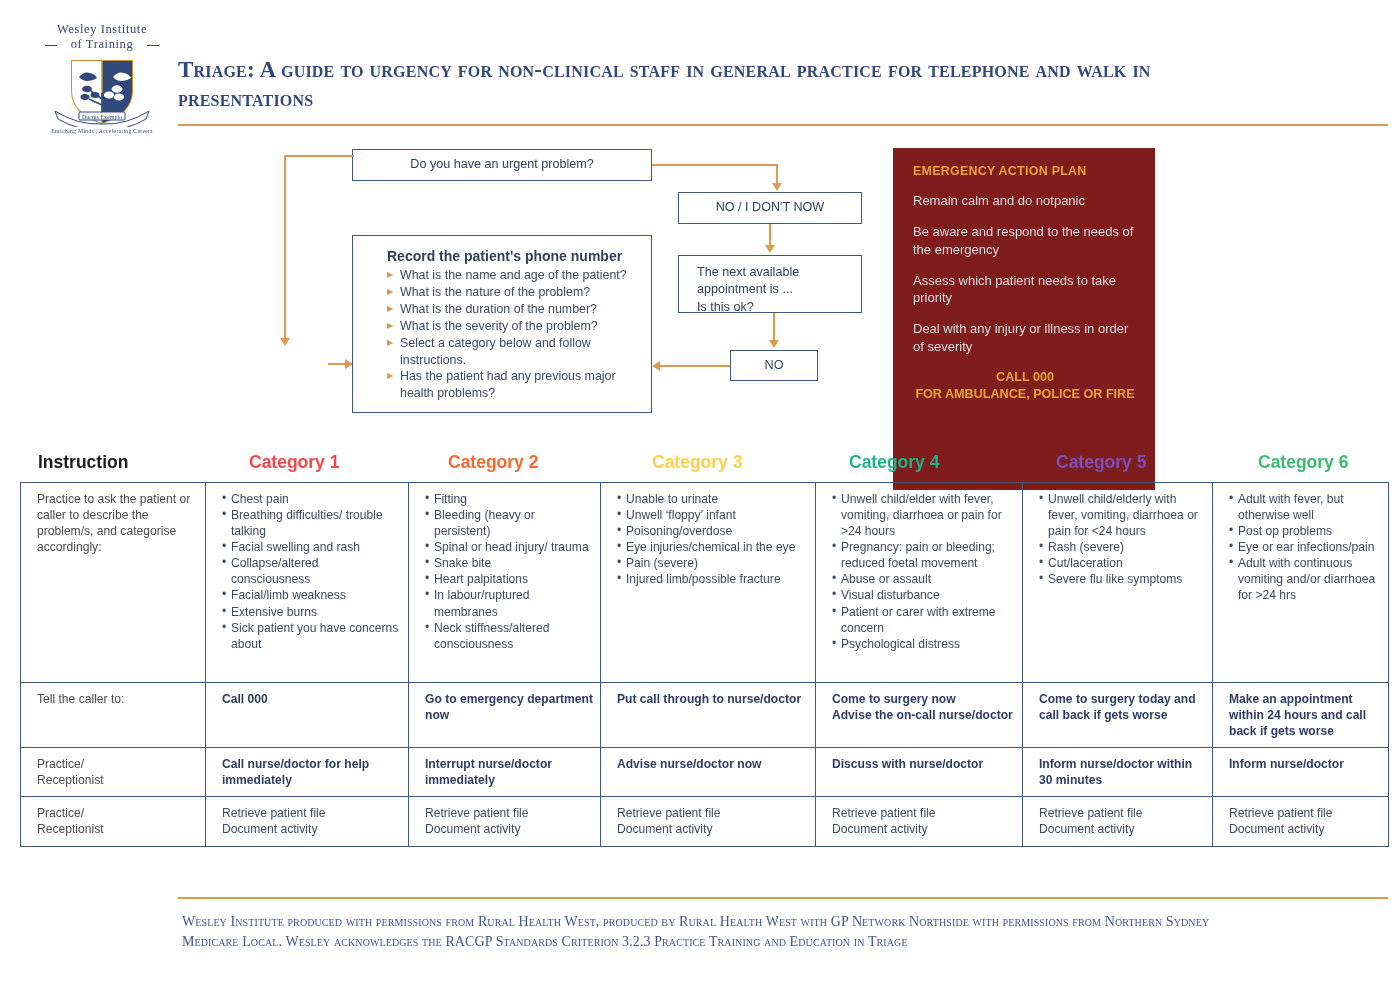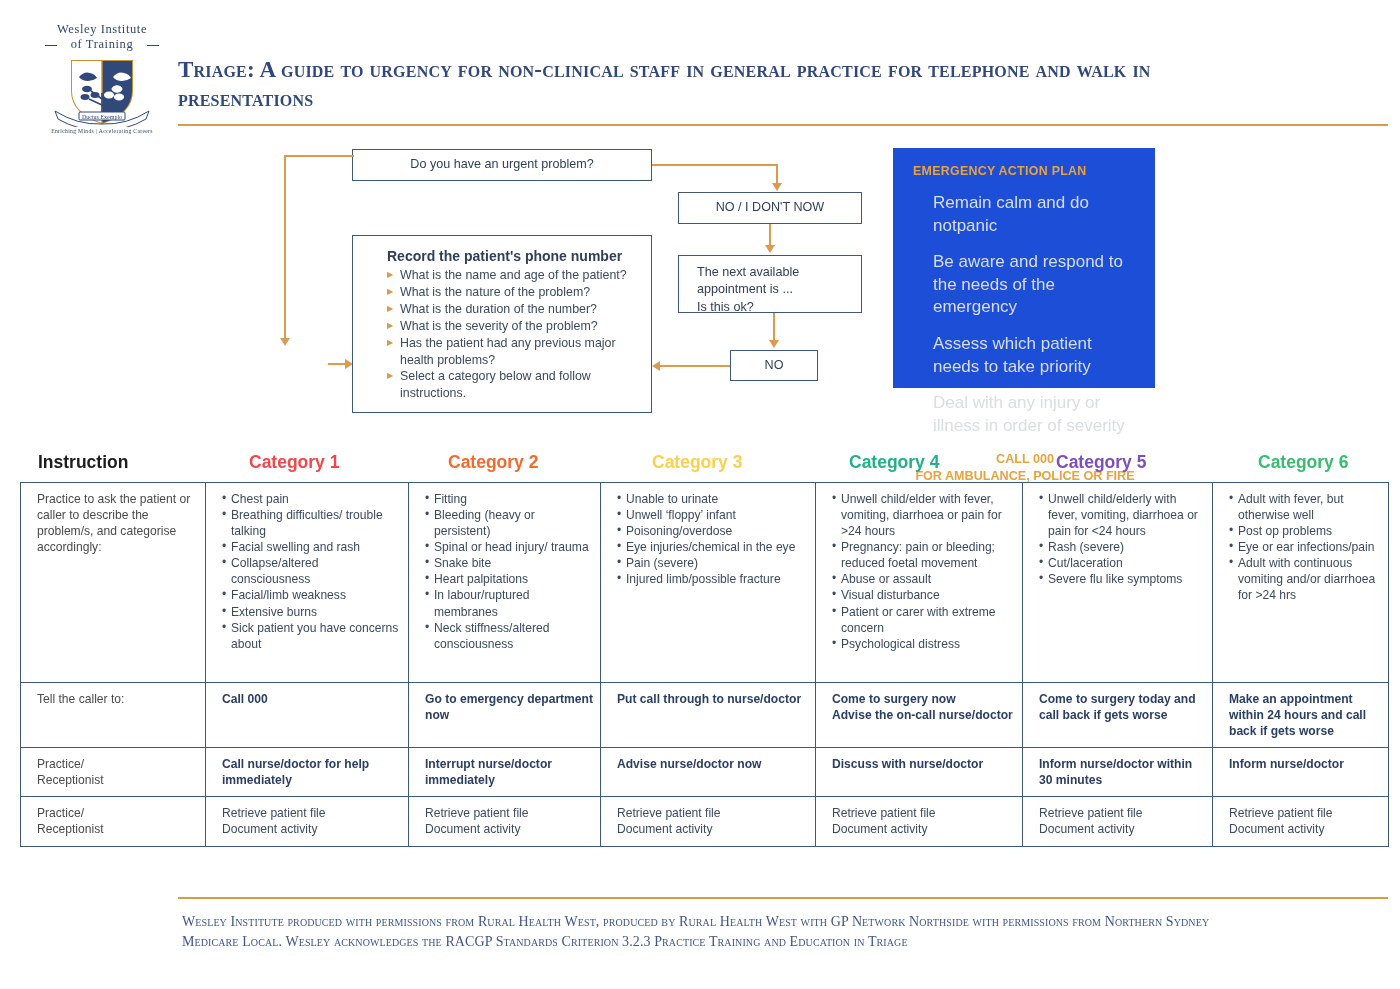--- a/index.html
+++ b/index.html
@@ -54,25 +54,25 @@
   #box-record li::before {
     content: "\25B6"; position: absolute; left: 0; top: 0; color: #d89a4e; font-size: 8px; line-height: 1.9; }
   .arrow { position: absolute; background: #dc9a4e; }
   .arrowhead { position: absolute; width: 0; height: 0; }
   .ah-down { border-left: 5px solid transparent; border-right: 5px solid transparent; border-top: 8px solid #dc9a4e; }
   .ah-right { border-top: 5px solid transparent; border-bottom: 5px solid transparent; border-left: 8px solid #dc9a4e; }
   .ah-left { border-top: 5px solid transparent; border-bottom: 5px solid transparent; border-right: 8px solid #dc9a4e; }
 
   
   .eap {
-    position: absolute; left: 893px; top: 148px; width: 262px; height: 240px;
-    background: #1d4ed8; padding: 16px 18px 0 20px;
+    position: absolute; left: 893px; top: 148px; width: 262px; height: 342px;
+    background: #7f1d1d; padding: 16px 18px 0 20px;
   }
   .eap-title { color: #e8a33d; font-size: 12.4px; font-weight: bold; letter-spacing: .3px; margin-bottom: 14px; }
-  .eap-item { color: #d9dde4; font-size: 17px; line-height: 1.33; margin-bottom: 14px; margin-left: 20px; }
+  .eap-item { color: #d9dde4; font-size: 13px; line-height: 1.33; margin-bottom: 14px; }
   .eap-call { color: #e8a33d; font-size: 12.6px; font-weight: bold; text-align: center; line-height: 1.35; margin-top: 6px; }
 
   
   .cathead { position: absolute; top: 452px; font-size: 17.5px; font-weight: bold; }
   .cathead.instr { color: #1d1d1d; left: 38px; }
 
   
   .tbl { position: absolute; left: 20px; top: 482px; width: 1368px; border-collapse: collapse; table-layout: fixed; }
   .tbl td { border: 1.4px solid #3f5878; vertical-align: top; padding: 8px 7px 8px 16px;
             font-size: 12.1px; color: #3c4a5e; line-height: 1.33; }
@@ -166,22 +166,22 @@
     <div class="arrow" style="left:328px; top:223px; width:18px; height:2px;"></div>
     <div class="arrowhead ah-right" style="left:345px; top:219px;"></div>
 
     <div class="fbox" id="box-record">
       <div class="rec-head">Record the patient's phone number</div>
       <ul>
         <li>What is the name and age of the patient?</li>
         <li>What is the nature of the problem?</li>
         <li>What is the duration of the number?</li>
         <li>What is the severity of the problem?</li>
+        <li>Select a category below and follow instructions.</li>
         <li>Has the patient had any previous major health problems?</li>
-        <li>Select a category below and follow instructions.</li>
       </ul>
     </div>
   </div>
 
   <div class="eap">
     <div class="eap-title">EMERGENCY ACTION PLAN</div>
     <div class="eap-item">Remain calm and do notpanic</div>
     <div class="eap-item">Be aware and respond to the needs of the emergency</div>
     <div class="eap-item">Assess which patient needs to take priority</div>
     <div class="eap-item">Deal with any injury or illness in order of severity</div>

